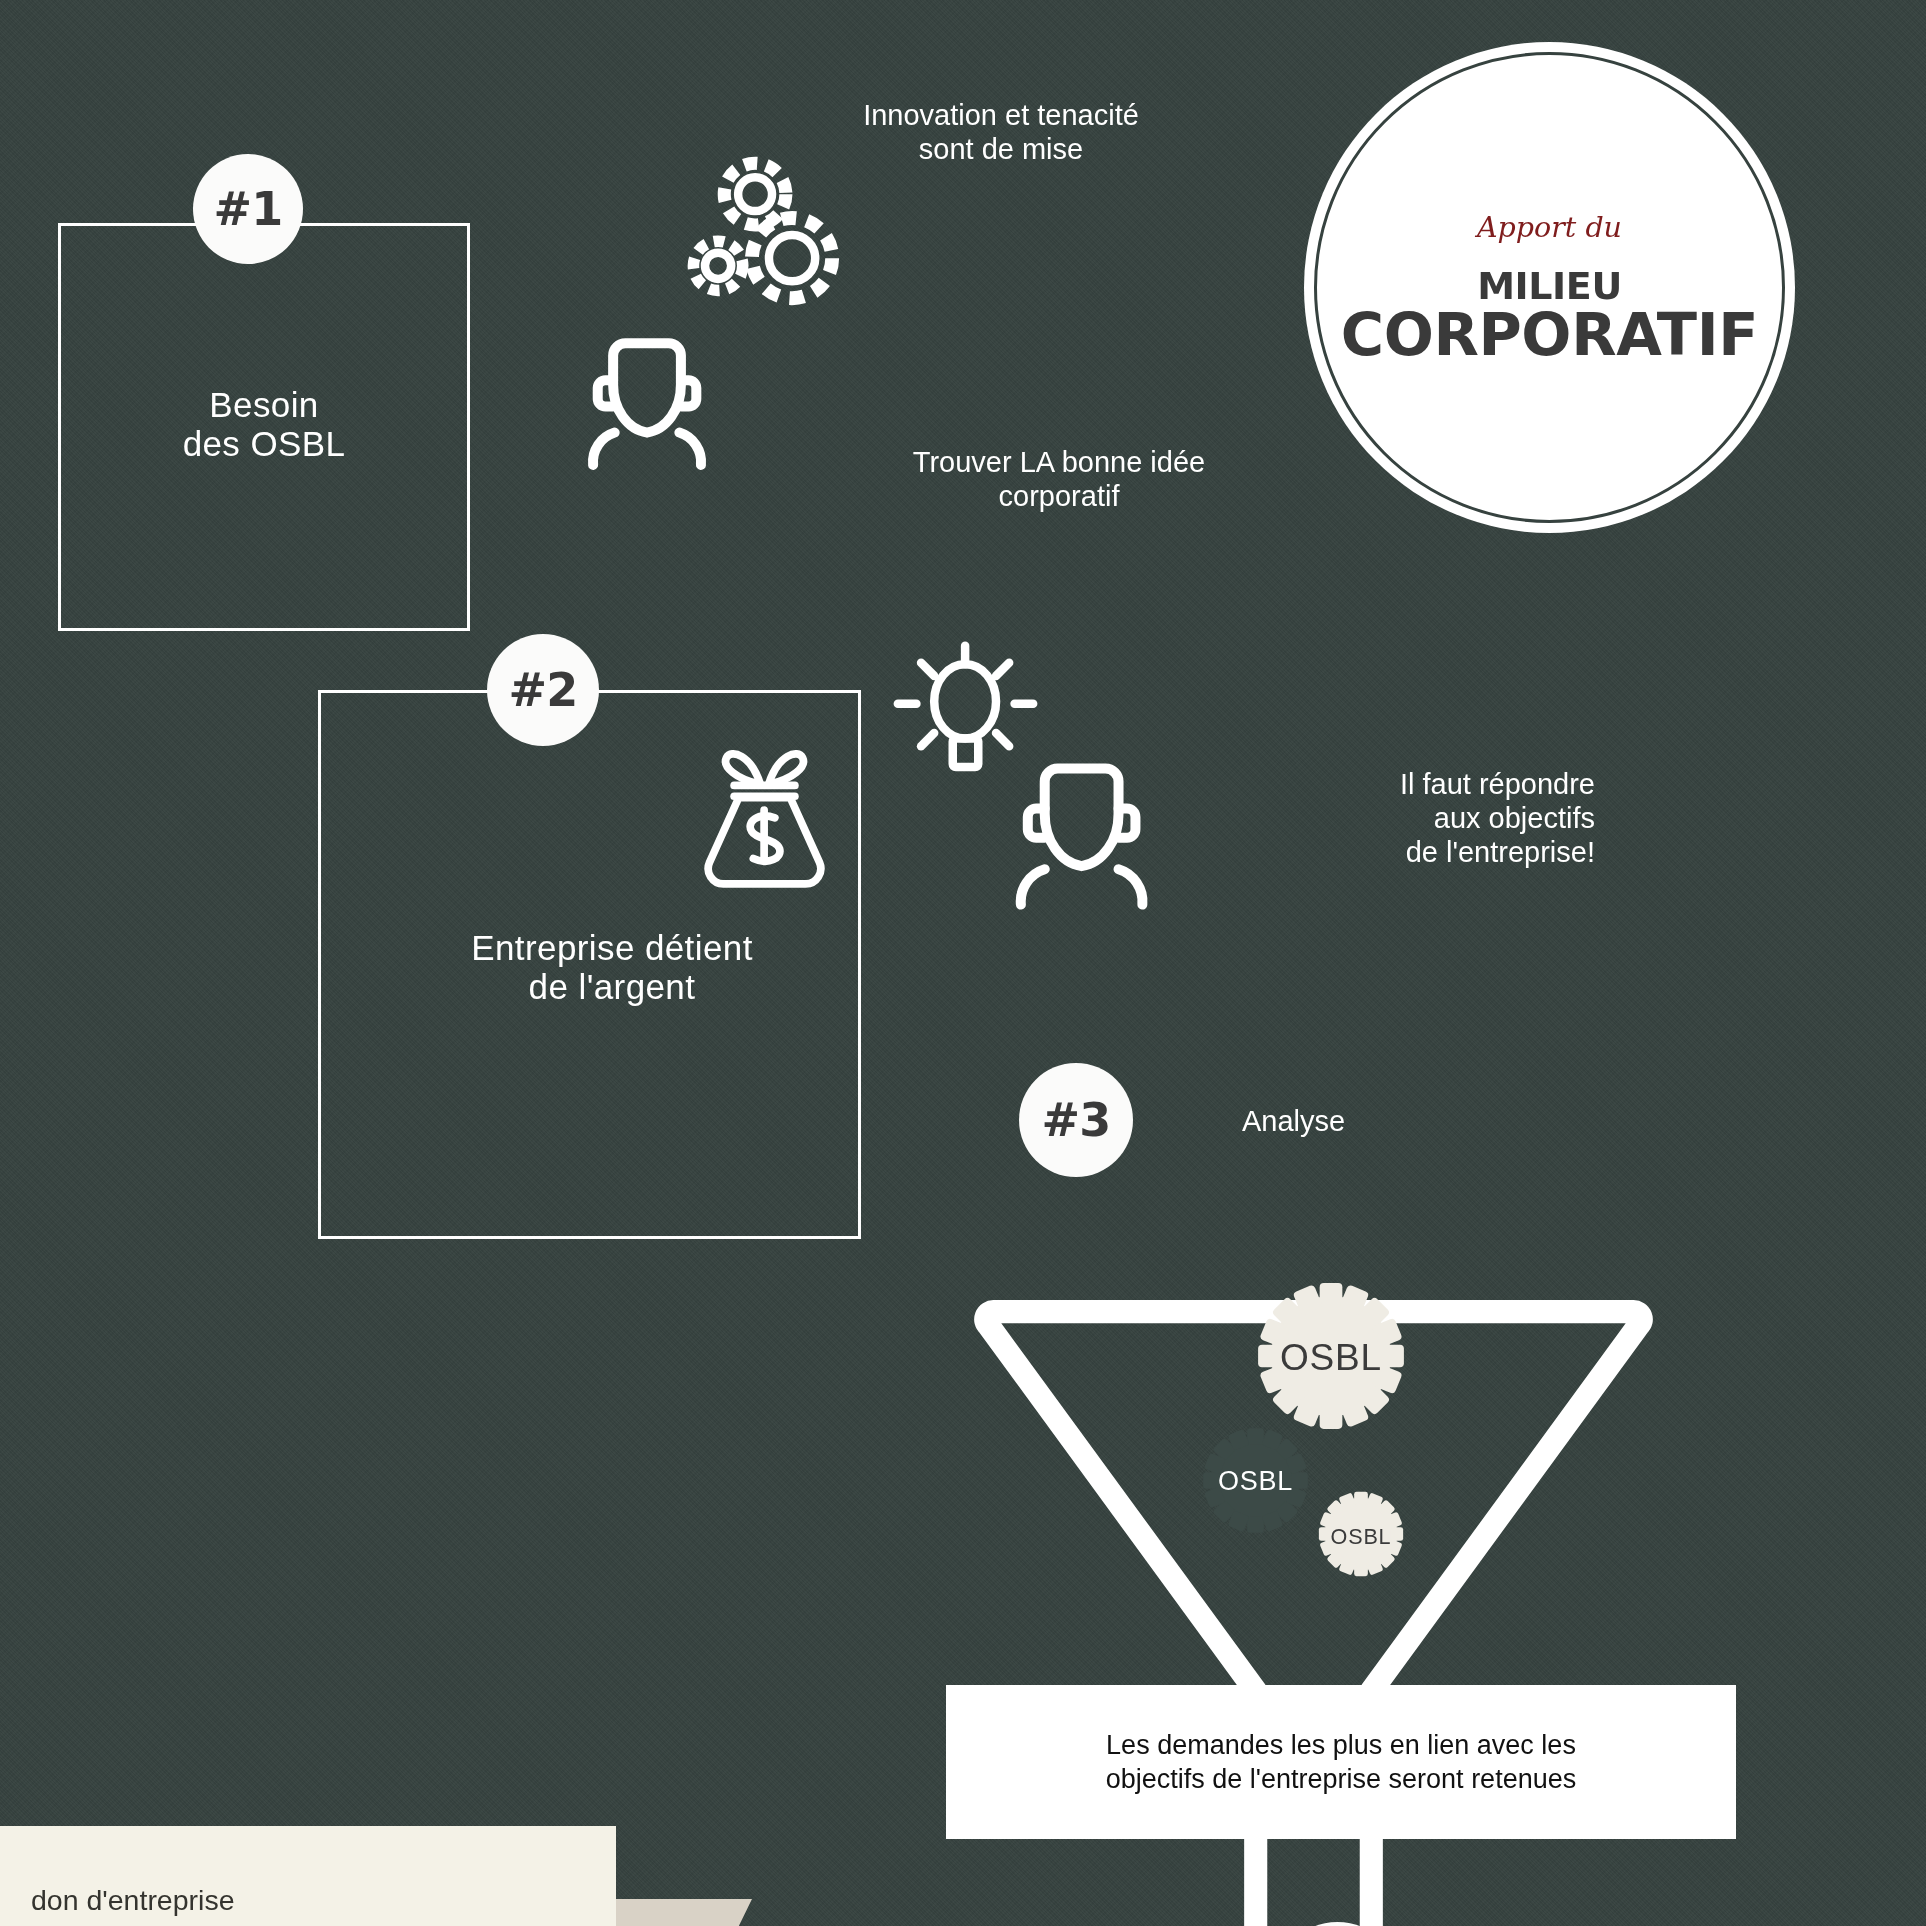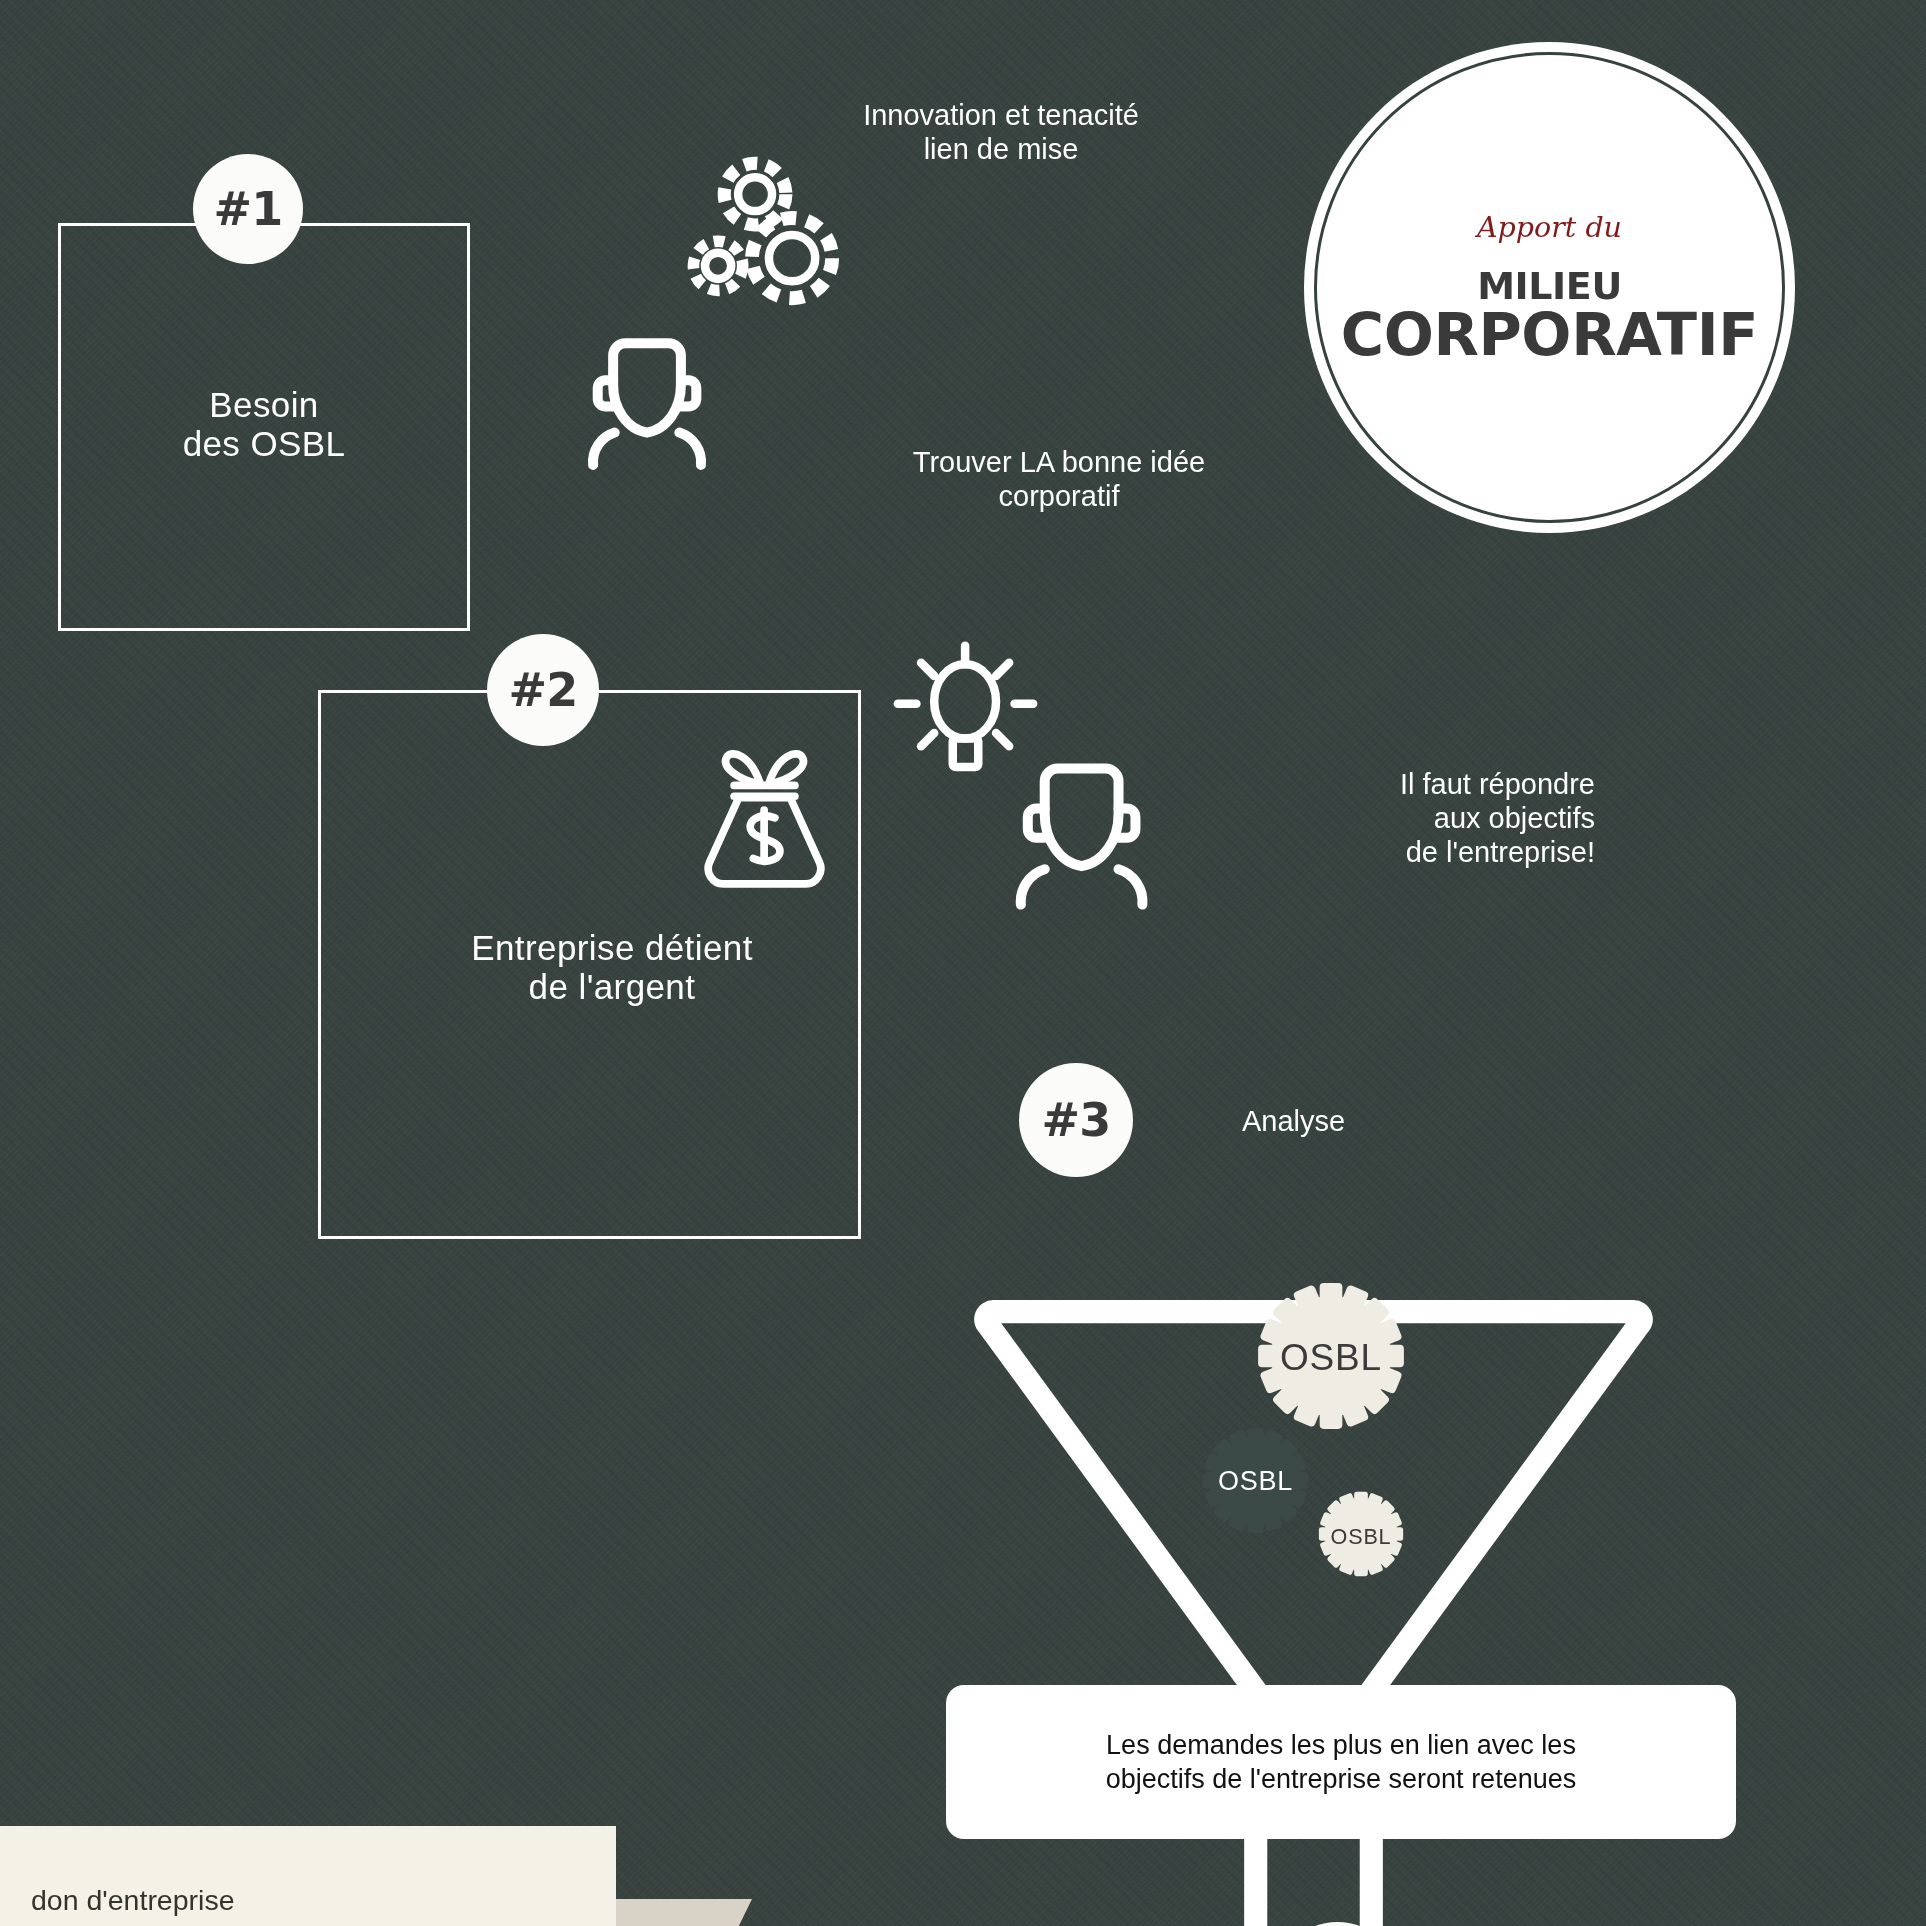--- a/index.html
+++ b/index.html
@@ -65,21 +65,21 @@
   .ribbon-text{
     position:absolute;color:#34342f;font-size:28.5px;font-weight:300;
     font-family:"Liberation Sans", sans-serif;white-space:nowrap;
   }
   
   #funnel-note{
     background:#ffffff;color:#111111;
     display:flex;align-items:center;justify-content:center;
     text-align:center;font-size:27px;line-height:1.26;
     font-family:"Liberation Sans", sans-serif;
-    box-sizing:border-box;padding:0 31px;border-radius:18px;
+    box-sizing:border-box;padding:0 31px;
   }
   
   .gear-label{
     position:absolute;left:0;right:0;
     text-align:center;font-family:"Liberation Sans", sans-serif;
     font-weight:300;letter-spacing:0.8px;
   }
   svg{display:block;overflow:visible;}
 </style>
 </head>
@@ -131,21 +131,21 @@
       <path d="M56 78 h-10 a10 10 0 0 0 -10 10 v14 a10 10 0 0 0 10 10 h10"></path>
       <path d="M144 78 h10 a10 10 0 0 1 10 10 v14 a10 10 0 0 1 -10 10 h-10"></path>
 
       <path d="M30 188 a40 40 0 0 1 28 -42"></path>
       <path d="M170 188 a40 40 0 0 0 -28 -42"></path>
     </svg>
   </div>
 
   <div class="wtext center abs" style="left:770px;top:98px;width:462px;font-size:29px;">
     <div>Innovation et tenacité</div>
-    <div>lien de mise</div>
+    <div>sont de mise</div>
   </div>
 
   <div class="wtext center abs" style="left:824px;top:445px;width:470px;font-size:29px;">
     <div>Trouver LA bonne idée</div>
     <div>corporatif</div>
   </div>
 
   <div class="outline-box abs" style="left:318px;top:690px;width:543px;height:549px;"></div>
   <div class="box-label abs" style="left:318px;top:928px;width:588px;">
     <div>Entreprise détient</div>

